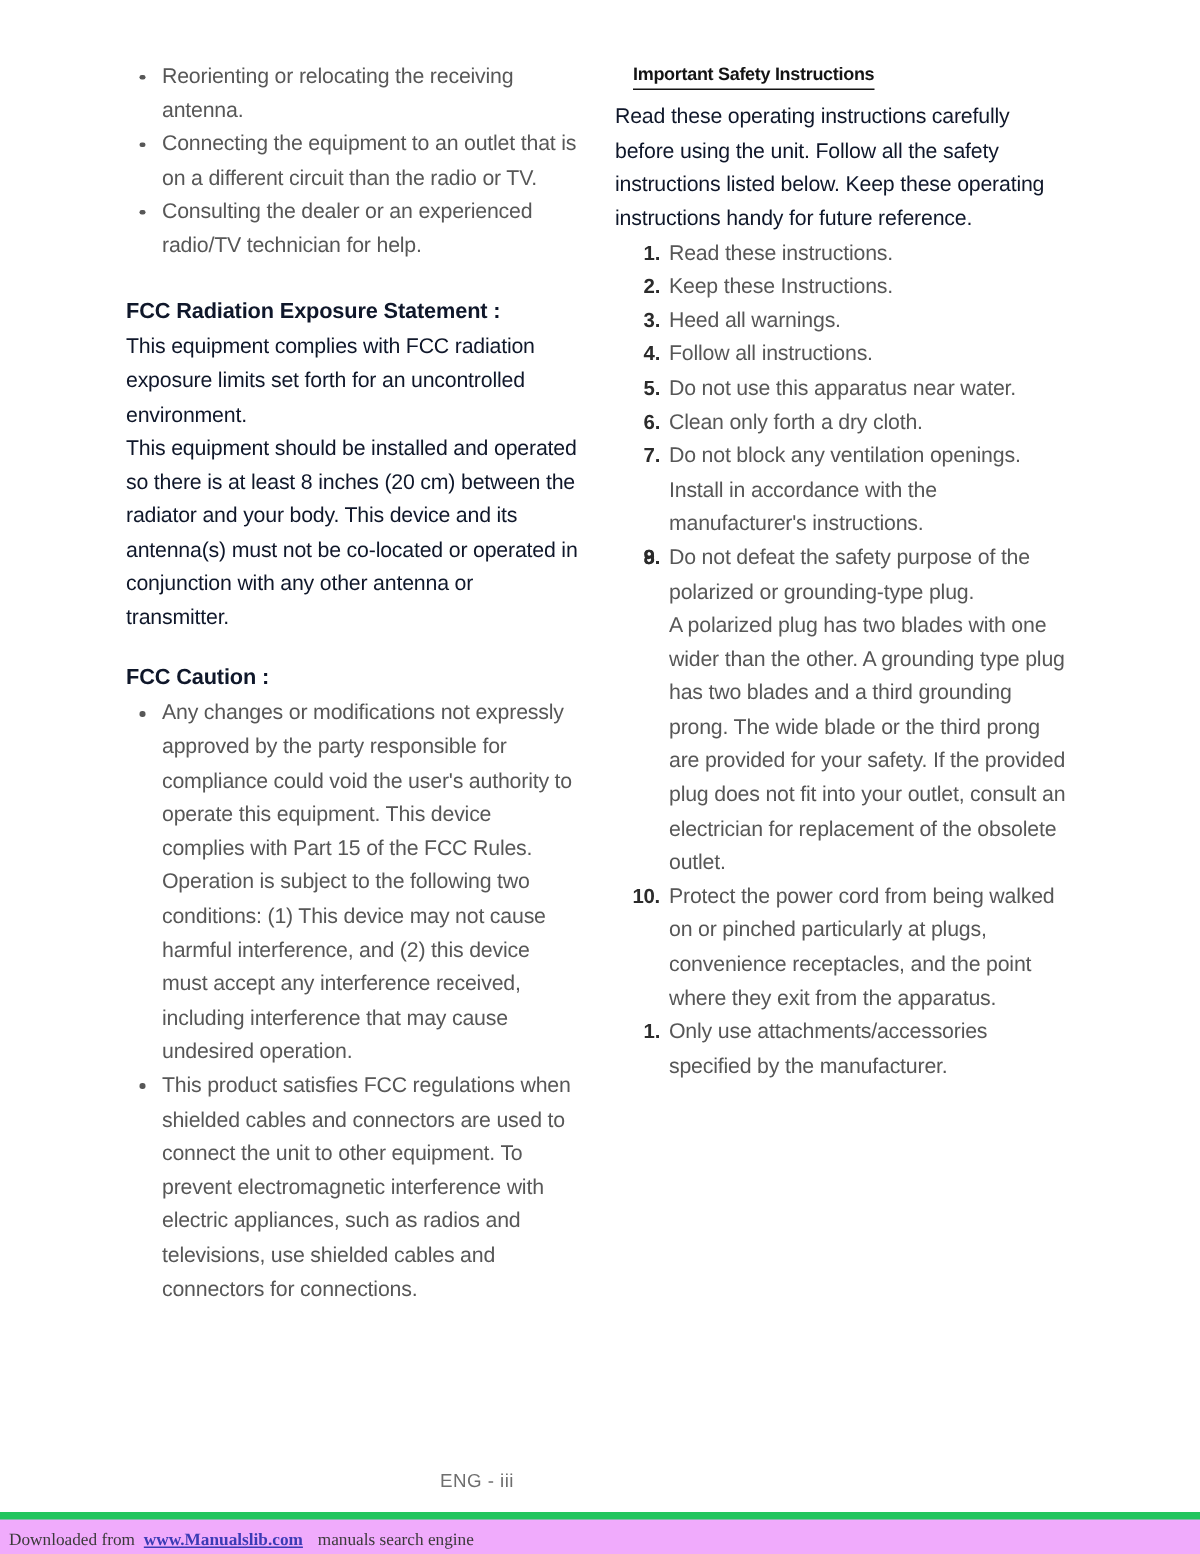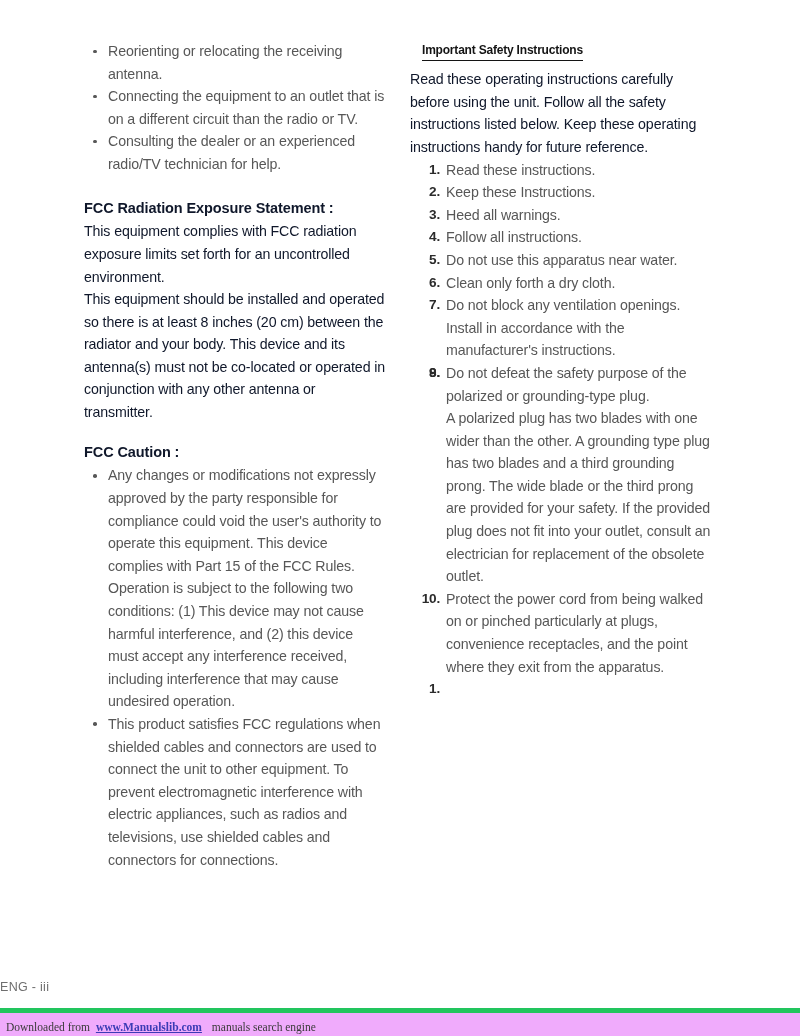--- a/index.html
+++ b/index.html
@@ -127,20 +127,21 @@
   }
   .gap-md { height: 18px; }
   .gap-lg { height: 22px; }
 
   
   .page-number {
     position: absolute;
     left: 0;
     top: 980px;
     width: 636px;
+    text-align: center;
     font-size: 12.5px;
     color: #6e6e6e;
     letter-spacing: 0.3px;
   }
 
   .watermark {
     position: absolute;
     left: 0;
     top: 1008px;
     width: 800px;
@@ -258,20 +259,21 @@
           <span class="num">9.</span>
           <span>Do not defeat the safety purpose of the polarized or grounding-type plug.</span>
           <span class="sub">A polarized plug has two blades with one wider than the other. A grounding type plug has two blades and a third grounding prong. The wide blade or the third prong are provided for your safety. If the provided plug does not fit into your outlet, consult an electrician for replacement of the obsolete outlet.</span>
         </li>
         <li>
           <span class="num">10.</span>
           <span>Protect the power cord from being walked on or pinched particularly at plugs, convenience receptacles, and the point where they exit from the apparatus.</span>
         </li>
         <li>
           <span class="num">1.</span>
+          <span>Only use attachments/accessories specified by the manufacturer.</span>
         </li>
       </ol>
 
     </div>
   </div>
 
   <div class="page-number">ENG - iii</div>
 
   <div class="watermark">
     <div class="watermark-inner">

